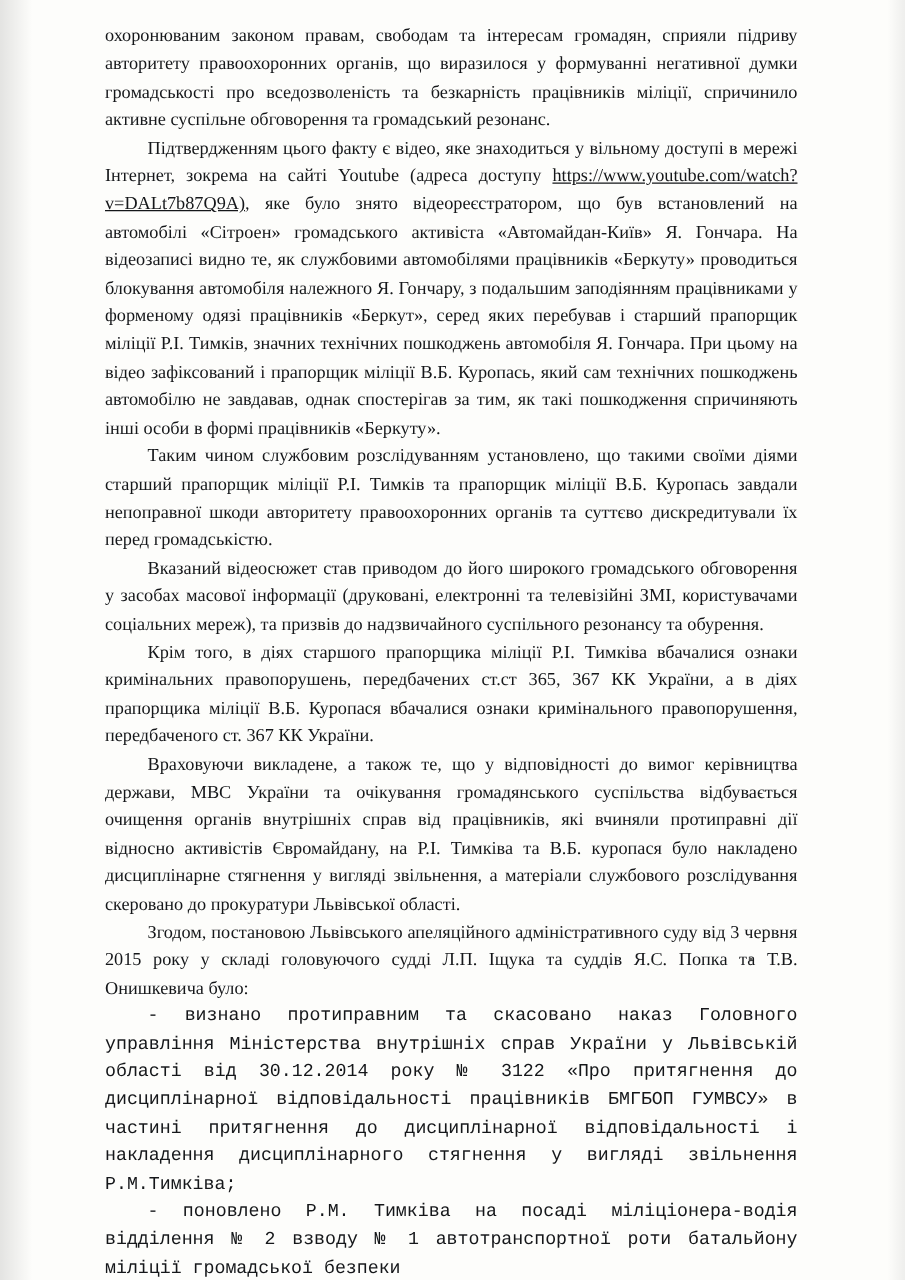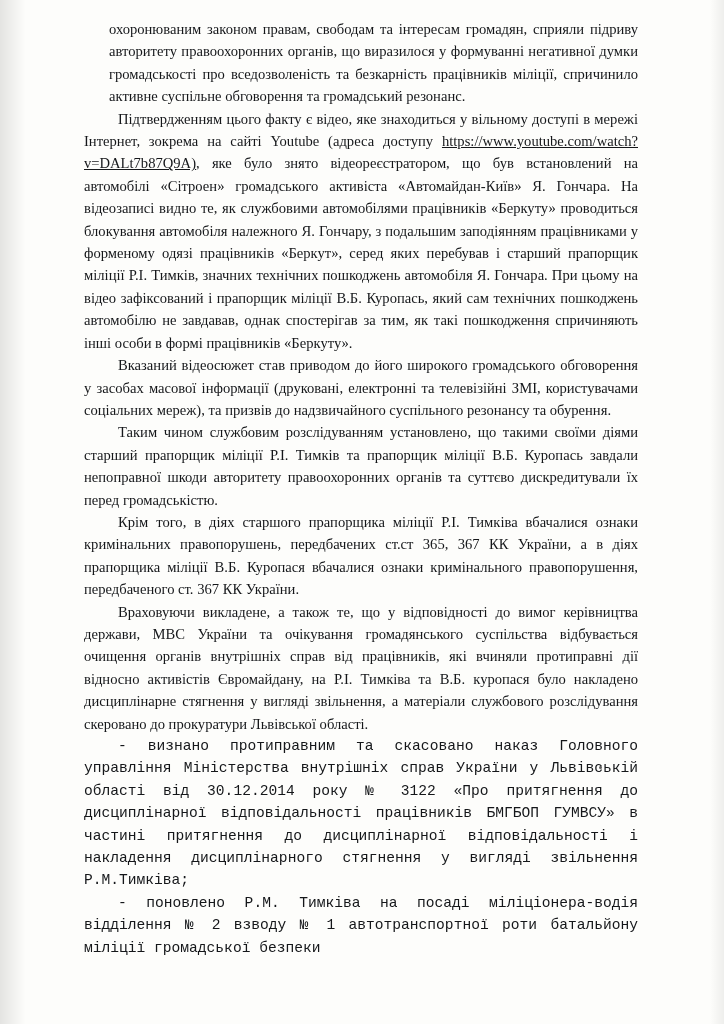--- a/index.html
+++ b/index.html
@@ -48,21 +48,20 @@
     text-justify: inter-word;
     color: #15171a;
   }
   p {
     margin: 0 0 0 0;
     text-indent: 34px;
     hyphens: none;
   }
   p.noindent {
     text-indent: 0;
-    margin-left: 25px;
   }
   p.dash {
     text-indent: 34px;
     font-family: Liberation Mono, monospace;
   }
   .link {
     color: #15171a;
     text-decoration: underline;
   }
   .stray-dot {
@@ -80,28 +79,29 @@
 <body>
 
 <div class="page">
 
   <div class="body-text">
 
     <p class="noindent">охоронюваним законом правам, свободам та інтересам громадян, сприяли підриву авторитету правоохоронних органів, що виразилося у формуванні негативної думки громадськості про вседозволеність та безкарність працівників міліції, спричинило активне суспільне обговорення та громадський резонанс.</p>
 
     <p><span>Підтвердженням цього факту є відео, яке знаходиться у вільному доступі в мережі Інтернет, зокрема на сайті Youtube (адреса доступу </span><span class="link">https://www.youtube.com/watch?v=DALt7b87Q9A)</span><span>, яке було знято відеореєстратором, що був встановлений на автомобілі «Сітроен» громадського активіста «Автомайдан-Київ» Я. Гончара. На відеозаписі видно те, як службовими автомобілями працівників «Беркуту» проводиться блокування автомобіля належного Я. Гончару, з подальшим заподіянням працівниками у форменому одязі працівників «Беркут», серед яких перебував і старший прапорщик міліції Р.І. Тимків, значних технічних пошкоджень автомобіля Я. Гончара. При цьому на відео зафіксований і прапорщик міліції В.Б. Куропась, який сам технічних пошкоджень автомобілю не завдавав, однак спостерігав за тим, як такі пошкодження спричиняють інші особи в формі працівників «Беркуту».</span></p>
 
+    <p>Таким чином службовим розслідуванням установлено, що такими своїми діями старший прапорщик міліції Р.І. Тимків та прапорщик міліції В.Б. Куропась завдали непоправної шкоди авторитету правоохоронних органів та суттєво дискредитували їх перед громадськістю.</p>
+
     <p>Вказаний відеосюжет став приводом до його широкого громадського обговорення у засобах масової інформації (друковані, електронні та телевізійні ЗМІ, користувачами соціальних мереж), та призвів до надзвичайного суспільного резонансу та обурення.</p>
-
-    <p>Таким чином службовим розслідуванням установлено, що такими своїми діями старший прапорщик міліції Р.І. Тимків та прапорщик міліції В.Б. Куропась завдали непоправної шкоди авторитету правоохоронних органів та суттєво дискредитували їх перед громадськістю.</p>
 
     <p>Крім того, в діях старшого прапорщика міліції Р.І. Тимківа вбачалися ознаки кримінальних правопорушень, передбачених ст.ст 365, 367 КК України, а в діях прапорщика міліції В.Б. Куропася вбачалися ознаки кримінального правопорушення, передбаченого ст. 367 КК України.</p>
 
     <p>Враховуючи викладене, а також те, що у відповідності до вимог керівництва держави, МВС України та очікування громадянського суспільства відбувається очищення органів внутрішніх справ від працівників, які вчиняли протиправні дії відносно активістів Євромайдану, на Р.І. Тимківа та В.Б. куропася було накладено дисциплінарне стягнення у вигляді звільнення, а матеріали службового розслідування скеровано до прокуратури Львівської області.</p>
 
+    <p>Згодом, постановою Львівського апеляційного адміністративного суду від 3 червня 2015 року у складі головуючого судді Л.П. Іщука та суддів Я.С. Попка та Т.В. Онишкевича було:</p>
 
     <p class="dash">- визнано протиправним та скасовано наказ Головного управління Міністерства внутрішніх справ України у Львівській області від 30.12.2014 року № 3122 «Про притягнення до дисциплінарної відповідальності працівників БМГБОП ГУМВСУ» в частині притягнення до дисциплінарної відповідальності і накладення дисциплінарного стягнення у вигляді звільнення Р.М.Тимківа;</p>
 
     <p class="dash">- поновлено Р.М. Тимківа на посаді міліціонера-водія відділення № 2 взводу № 1 автотранспортної роти батальйону міліції громадської безпеки</p>
 
   </div>
 
   <div class="stray-dot"></div>
 
 </div>

